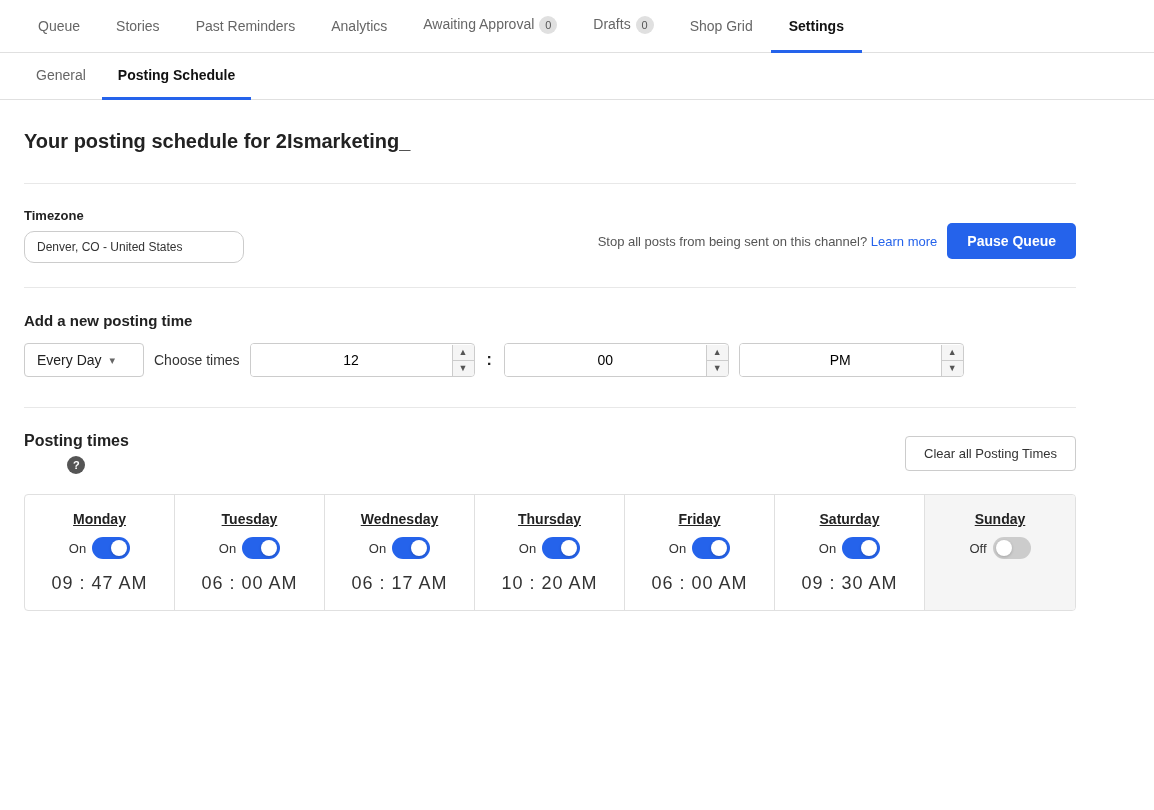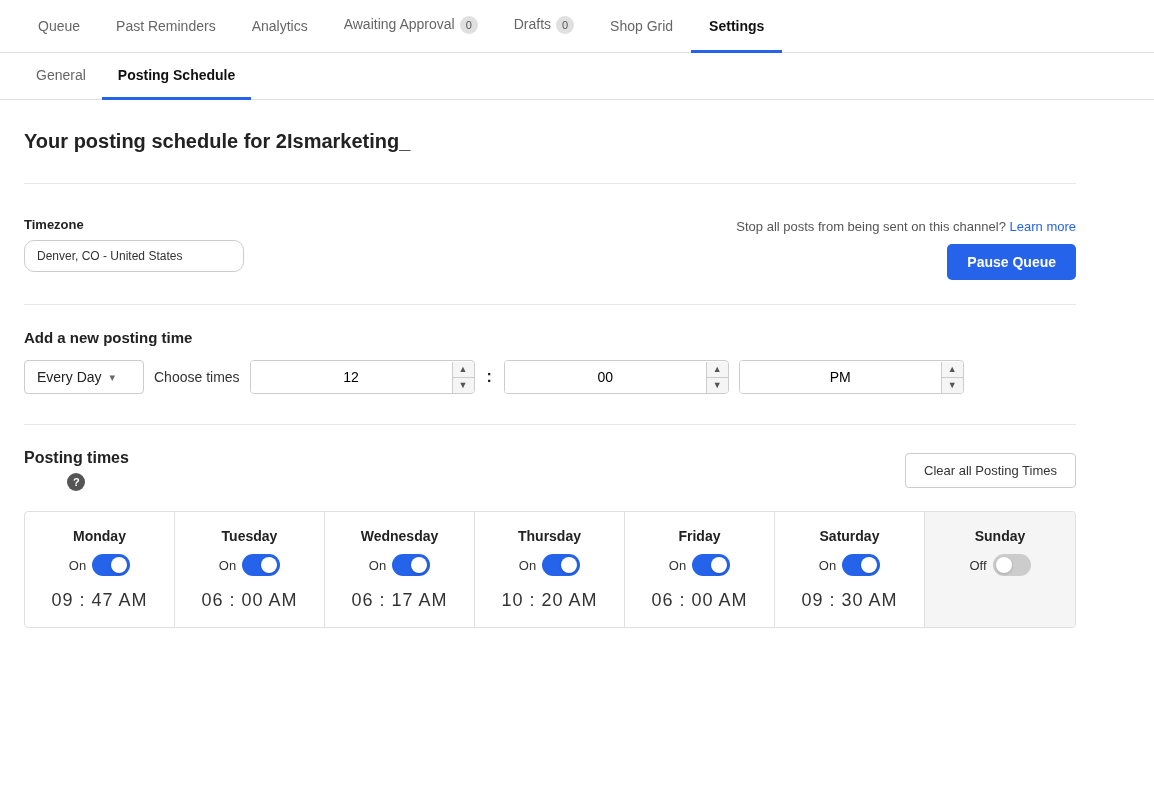--- a/index.html
+++ b/index.html
@@ -22,21 +22,21 @@
     
     .section-title { font-size: 20px; font-weight: 700; margin-bottom: 30px; }
 
     
     .divider { border: none; border-top: 1px solid #e8e8e8; margin: 24px 0; }
 
     
     .timezone-row { display: flex; align-items: center; justify-content: space-between; margin-bottom: 20px; }
     .timezone-left label { display: block; font-size: 13px; font-weight: 600; margin-bottom: 8px; }
     .timezone-input { border: 1px solid #ccc; border-radius: 10px; padding: 8px 12px; font-size: 12px; width: 220px; color: #333; background: #fff; }
-    .timezone-right { display: flex; flex-direction: column; align-items: flex-end; gap: 10px; margin-top: 11px; }
+    .timezone-right { display: flex; flex-direction: row; align-items: center; gap: 10px; margin-top: 11px; }
     .pause-info { font-size: 13px; color: #555; }
     .pause-info a { color: #2563eb; text-decoration: none; }
     .btn-pause { background: #2563eb; color: #fff; border: none; padding: 10px 20px; border-radius: 5px; font-size: 14px; font-weight: 600; cursor: pointer; }
 
     
     .add-posting-label { font-size: 15px; font-weight: 600; margin-bottom: 14px; }
     .add-posting-row { display: flex; align-items: center; gap: 10px; flex-wrap: wrap; }
 
     .dropdown-select { display: flex; align-items: center; border: 1px solid #ccc; border-radius: 4px; padding: 8px 12px; font-size: 14px; background: #fff; cursor: pointer; gap: 8px; min-width: 120px; }
     .dropdown-select span.chevron { font-size: 11px; color: #666; }
@@ -55,37 +55,38 @@
     
     .posting-times-header { display: flex; align-items: center; justify-content: space-between; margin-bottom: 20px; }
     .posting-times-title { font-size: 16px; font-weight: 700; display: flex; align-items: center; gap: 6px; flex-direction: column; }
     .help-icon { display: inline-flex; align-items: center; justify-content: center; width: 18px; height: 18px; background: #555; border-radius: 50%; color: #fff; font-size: 11px; font-weight: 700; cursor: pointer; }
     .btn-clear { background: #fff; border: 1px solid #ccc; border-radius: 4px; padding: 9px 18px; font-size: 13px; cursor: pointer; color: #333; }
 
     
     .day-grid { display: grid; grid-template-columns: repeat(7, 1fr); border: 1px solid #e0e0e0; border-radius: 4px; overflow: hidden; }
     .day-col { border-right: 1px solid #e0e0e0; padding: 16px 10px; text-align: center; }
     .day-col:last-child { border-right: none; background: #f5f5f5; }
-    .day-name { font-weight: 700; font-size: 14px; margin-bottom: 10px; }
+    .day-name { font-weight: 700; font-size: 14px; margin-bottom: 10px; text-decoration: underline; }
     .day-toggle-row { display: flex; align-items: center; justify-content: center; gap: 6px; margin-bottom: 14px; }
     .toggle-label { font-size: 13px; color: #333; }
     .toggle { position: relative; display: inline-block; width: 38px; height: 22px; cursor: pointer; }
     .toggle-track { position: absolute; top: 0; left: 0; right: 0; bottom: 0; border-radius: 11px; transition: 0.2s; }
     .toggle-track.on { background: #2563eb; }
     .toggle-track.off { background: #ccc; }
     .toggle-thumb { position: absolute; top: 3px; width: 16px; height: 16px; border-radius: 50%; background: #fff; transition: 0.2s; box-shadow: 0 1px 3px rgba(0,0,0,0.2); }
     .toggle-thumb.on { left: 19px; }
     .toggle-thumb.off { left: 3px; }
     .day-time { font-size: 18px; color: #333; letter-spacing: 1px; }
   </style>
 </head>
 <body>
 
 <nav class="top-nav">
 <div class="top-nav-tab">Queue</div>
+    <div class="top-nav-tab">Stories</div>
     <div class="top-nav-tab">Past Reminders</div>
     <div class="top-nav-tab">Analytics</div>
     <div class="top-nav-tab">Awaiting Approval<span class="badge">0</span></div>
     <div class="top-nav-tab">Drafts<span class="badge">0</span></div>
     <div class="top-nav-tab">Shop Grid</div>
     <div class="top-nav-tab active">Settings</div>
   </nav>
 
 <nav class="sub-nav">
 <div class="sub-nav-tab">General</div>

